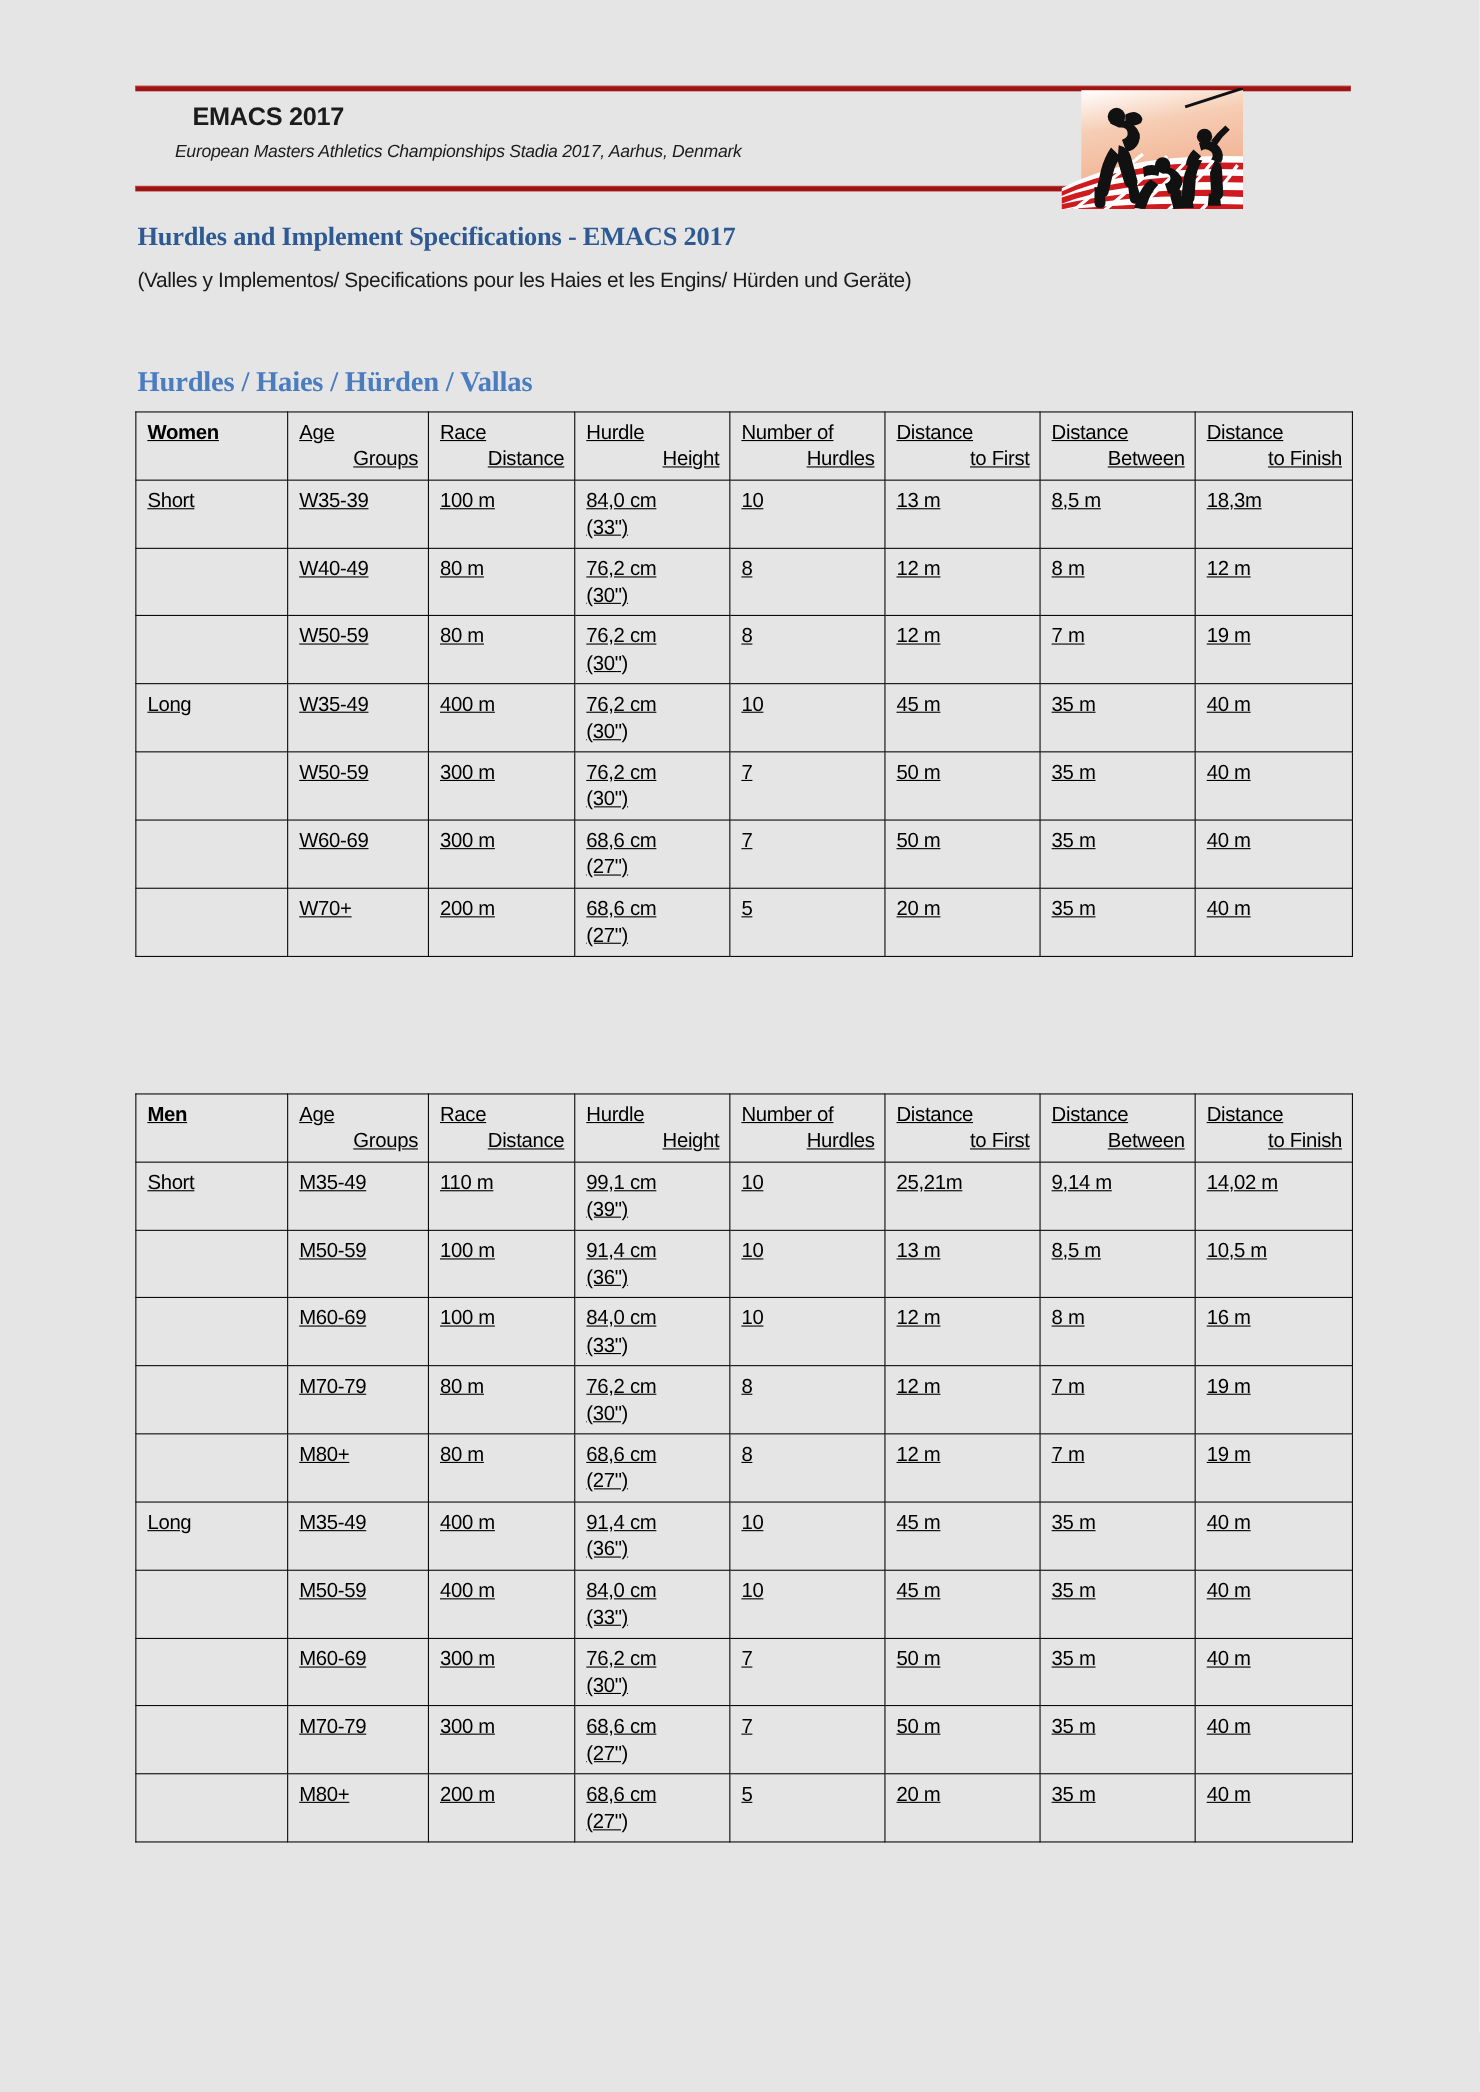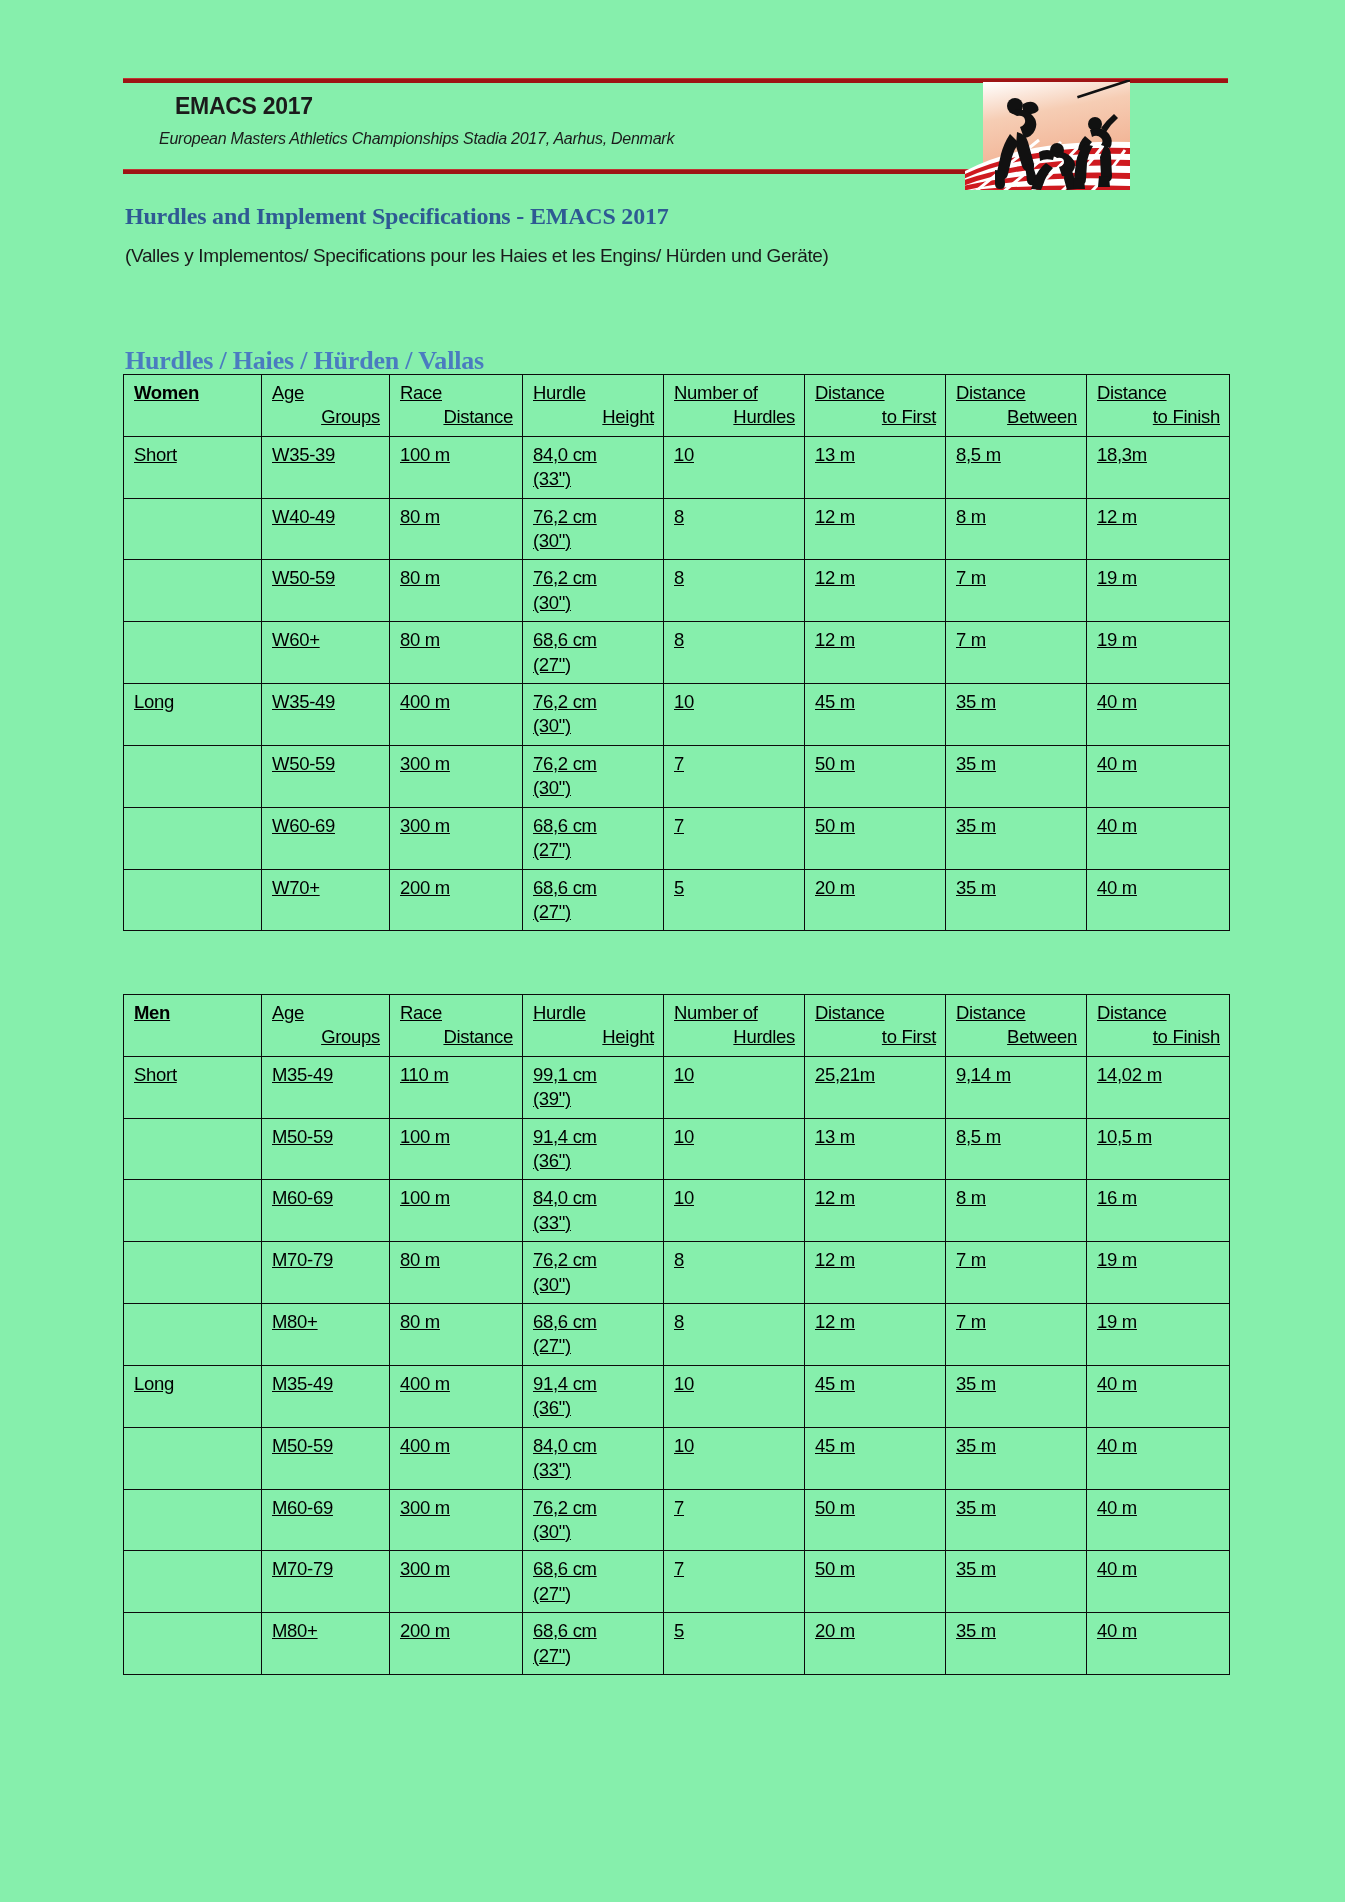--- a/index.html
+++ b/index.html
@@ -10,21 +10,21 @@
     background: #ffffff;
     font-family: "Liberation Sans", sans-serif;
     color: #000000;
     overflow: hidden;
   }
 
   .page {
     position: relative;
     width: 1345px;
     height: 1902px;
-    background: #86efac;
+    background: #e5e5e5;
   }
 
   
   .letterhead {
     position: absolute;
     left: 123px;
     top: 78px;
     width: 1105px;
     height: 96px;
   }
@@ -98,21 +98,21 @@
   .section-heading {
     position: absolute;
     left: 125px;
     font-family: "Liberation Serif", serif;
     font-weight: bold;
     font-size: 26px;
     color: #4a7cc0;
     letter-spacing: -0.2px;
     white-space: nowrap;
   }
-  #hurdles-heading { top: 346px; text-align: right; }
+  #hurdles-heading { top: 332px; text-align: right; }
 
   
   table.spec {
     position: absolute;
     left: 123px;
     width: 1106px;
     border-collapse: collapse;
     table-layout: fixed;
     font-family: "Liberation Sans", sans-serif;
     font-size: 18.5px;
@@ -302,30 +302,20 @@
           <td><span></span></td>
           <td><span>W50-59</span></td>
           <td><span>80 m</span></td>
           <td><span>76,2 cm</span><span class="sub-paren">(30")</span></td>
           <td><span>8</span></td>
           <td><span>12 m</span></td>
           <td><span>7 m</span></td>
           <td><span>19 m</span></td>
         </tr>
         <tr>
-          <td><span></span></td>
-          <td><span>W60+</span></td>
-          <td><span>80 m</span></td>
-          <td><span>68,6 cm</span><span class="sub-paren">(27")</span></td>
-          <td><span>8</span></td>
-          <td><span>12 m</span></td>
-          <td><span>7 m</span></td>
-          <td><span>19 m</span></td>
-        </tr>
-        <tr>
           <td><span>Long</span></td>
           <td><span>W35-49</span></td>
           <td><span>400 m</span></td>
           <td><span>76,2 cm</span><span class="sub-paren">(30")</span></td>
           <td><span>10</span></td>
           <td><span>45 m</span></td>
           <td><span>35 m</span></td>
           <td><span>40 m</span></td>
         </tr>
         <tr>

